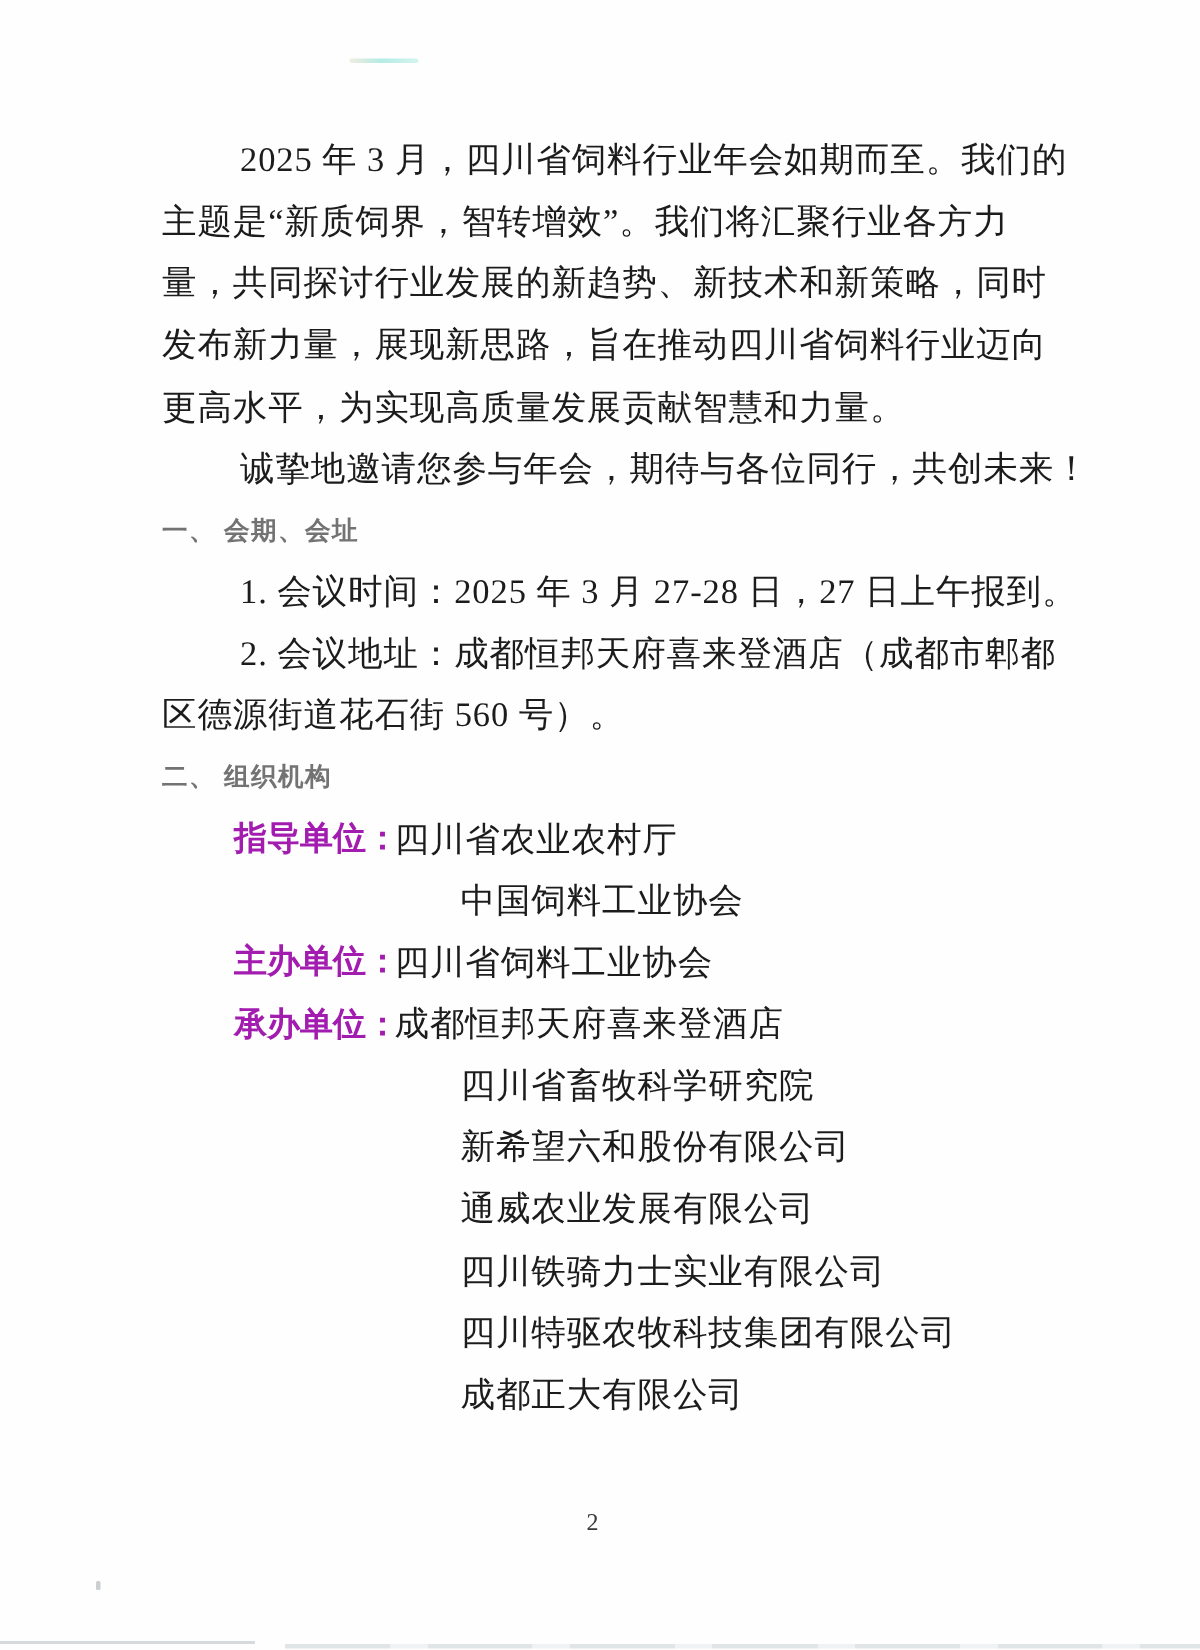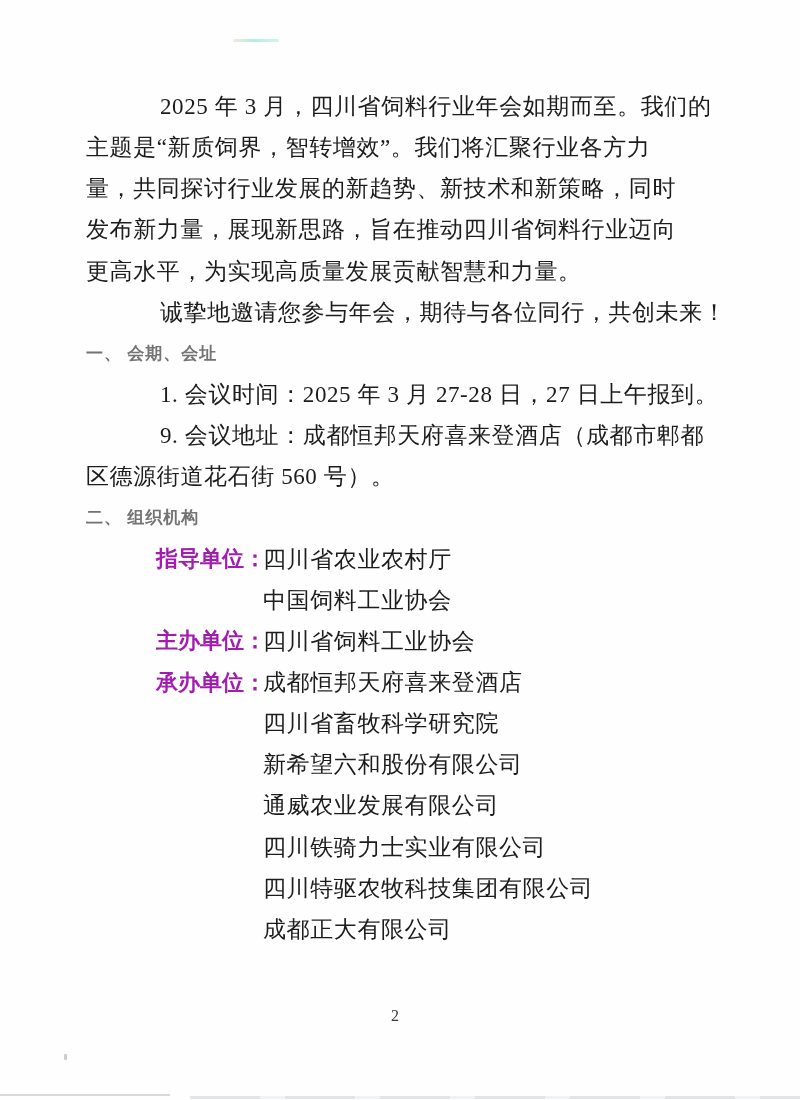--- a/index.html
+++ b/index.html
@@ -9,38 +9,38 @@
     background:#fefefe;
     overflow:hidden;
     font-family:Liberation Serif, serif;
     color:#1c1c1c;
   }
   .doc { position:absolute; top:86px; left:0; width:800px; }
   .ln {
     height:41.15px;
     display:flex;
     align-items:center;
-    padding-left:86px;
+    padding-left:108px;
     font-size:23px;
     letter-spacing:0.6px;
     white-space:pre;
     box-sizing:border-box;
   }
   .ind  { padding-left:160px; }
   .head { font-weight:bold; font-size:17px; color:#737373; letter-spacing:1px; }
   .org  { padding-left:156px; }
   .lbl  {
     font-weight:bold;
     font-size:22px;
     flex:0 0 107px;
     width:107px;
     color:#a21caf;
     letter-spacing:0;
   }
-  .orgv { padding-left:263px; }
+  .orgv { padding-left:263px;margin-left:44px; }
   .pagenum {
     position:absolute;
     top:1007px; left:0;
     width:790px;
     text-align:center;
     font-size:16px;
     color:#3a3a3a;
     letter-spacing:0;
   }
   
@@ -78,21 +78,21 @@
 
     <div class="ln ind">2025 年 3 月，四川省饲料行业年会如期而至。我们的</div>
     <div class="ln">主题是“新质饲界，智转增效”。我们将汇聚行业各方力</div>
     <div class="ln">量，共同探讨行业发展的新趋势、新技术和新策略，同时</div>
     <div class="ln">发布新力量，展现新思路，旨在推动四川省饲料行业迈向</div>
     <div class="ln">更高水平，为实现高质量发展贡献智慧和力量。</div>
     <div class="ln ind">诚挚地邀请您参与年会，期待与各位同行，共创未来！</div>
 
     <div class="ln head">一、 会期、会址</div>
     <div class="ln ind">1. 会议时间：2025 年 3 月 27-28 日，27 日上午报到。</div>
-    <div class="ln ind">9. 会议地址：成都恒邦天府喜来登酒店（成都市郫都</div>
+    <div class="ln ind">2. 会议地址：成都恒邦天府喜来登酒店（成都市郫都</div>
     <div class="ln">区德源街道花石街 560 号）。</div>
 
     <div class="ln head">二、 组织机构</div>
 
     <div class="ln org">
       <span class="lbl">指导单位：</span>
       <span>四川省农业农村厅</span>
     </div>
     <div class="ln orgv">中国饲料工业协会</div>
 

